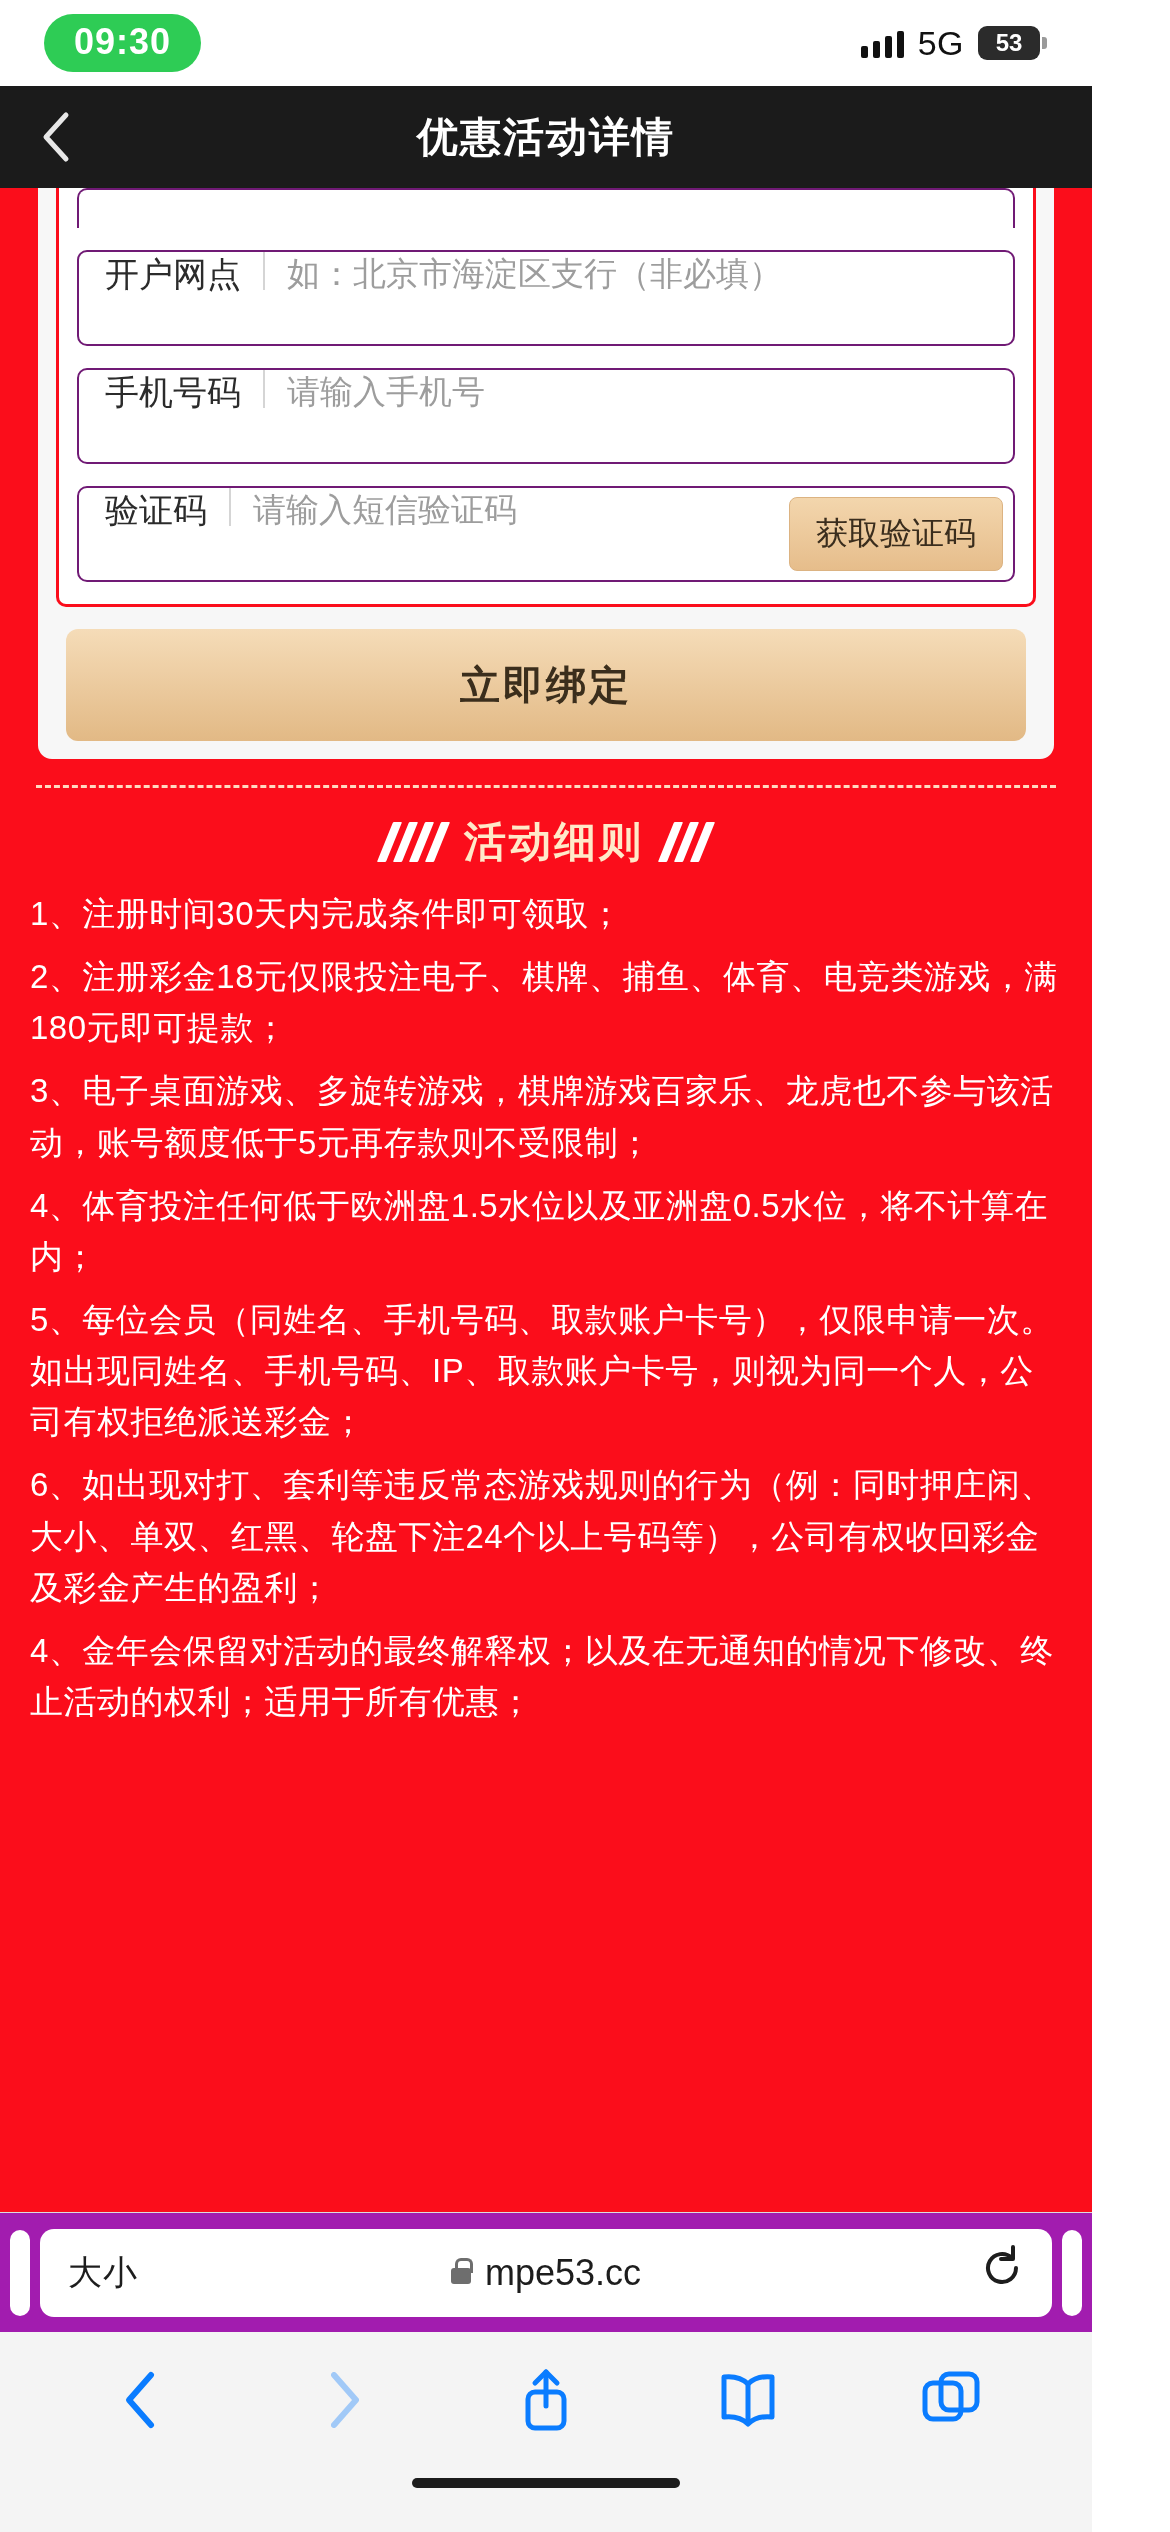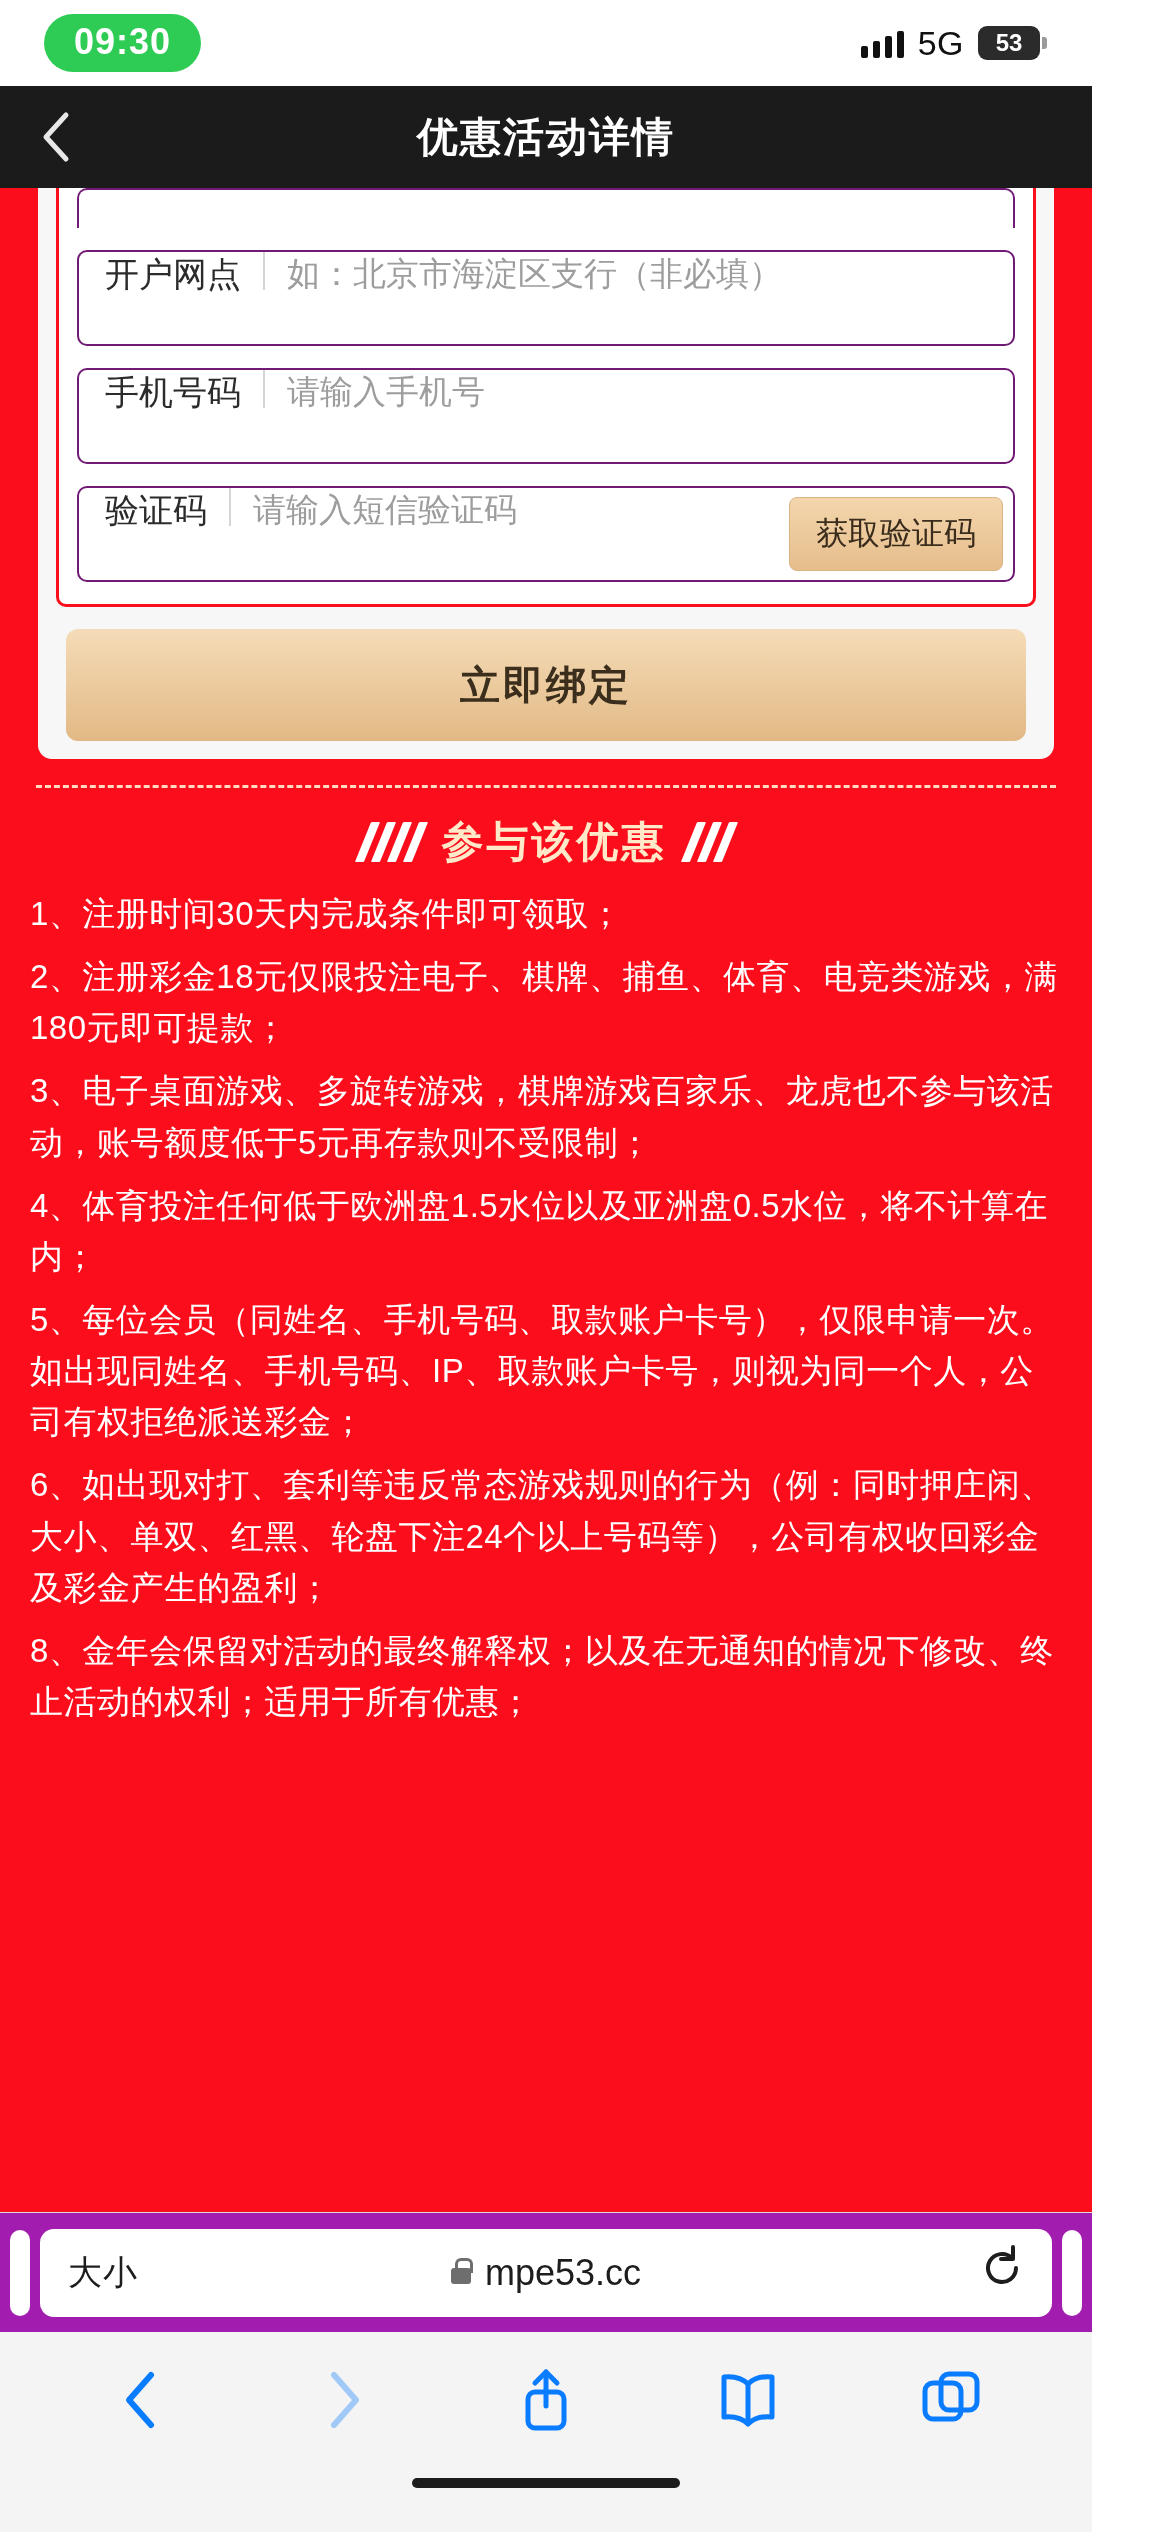--- a/index.html
+++ b/index.html
@@ -420,35 +420,35 @@
 
     <div class="rules">
       <div class="dashed-top"></div>
       <div class="rules-title-row">
         <div class="slashes">
             <i></i>
             <i></i>
             <i></i>
             <i></i>
           </div>
-        <div class="rules-title">参与该优惠</div>
+        <div class="rules-title">活动细则</div>
         <div class="slashes right">
             <i></i>
             <i></i>
             <i></i>
           </div>
       </div>
 
       <div class="rule-item">1、注册时间30天内完成条件即可领取；</div>
       <div class="rule-item">2、注册彩金18元仅限投注电子、棋牌、捕鱼、体育、电竞类游戏，满180元即可提款；</div>
       <div class="rule-item">3、电子桌面游戏、多旋转游戏，棋牌游戏百家乐、龙虎也不参与该活动，账号额度低于5元再存款则不受限制；</div>
       <div class="rule-item">4、体育投注任何低于欧洲盘1.5水位以及亚洲盘0.5水位，将不计算在内；</div>
       <div class="rule-item">5、每位会员（同姓名、手机号码、取款账户卡号），仅限申请一次。如出现同姓名、手机号码、IP、取款账户卡号，则视为同一个人，公司有权拒绝派送彩金；</div>
       <div class="rule-item">6、如出现对打、套利等违反常态游戏规则的行为（例：同时押庄闲、大小、单双、红黑、轮盘下注24个以上号码等），公司有权收回彩金及彩金产生的盈利；</div>
-      <div class="rule-item">8、金年会保留对活动的最终解释权；以及在无通知的情况下修改、终止活动的权利；适用于所有优惠；</div>
+      <div class="rule-item">4、金年会保留对活动的最终解释权；以及在无通知的情况下修改、终止活动的权利；适用于所有优惠；</div>
     </div>
 
   </div>
 
   <div class="browser-bar">
     <div class="url-side"></div>
     <div class="url-box">
       <div class="aa-label">大小</div>
       <div class="url-center">
         <div class="lock"></div>

